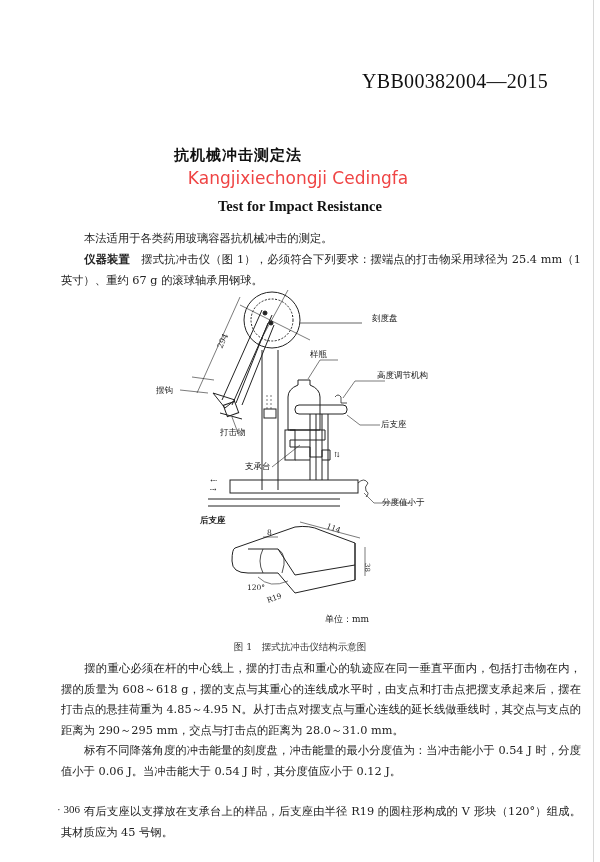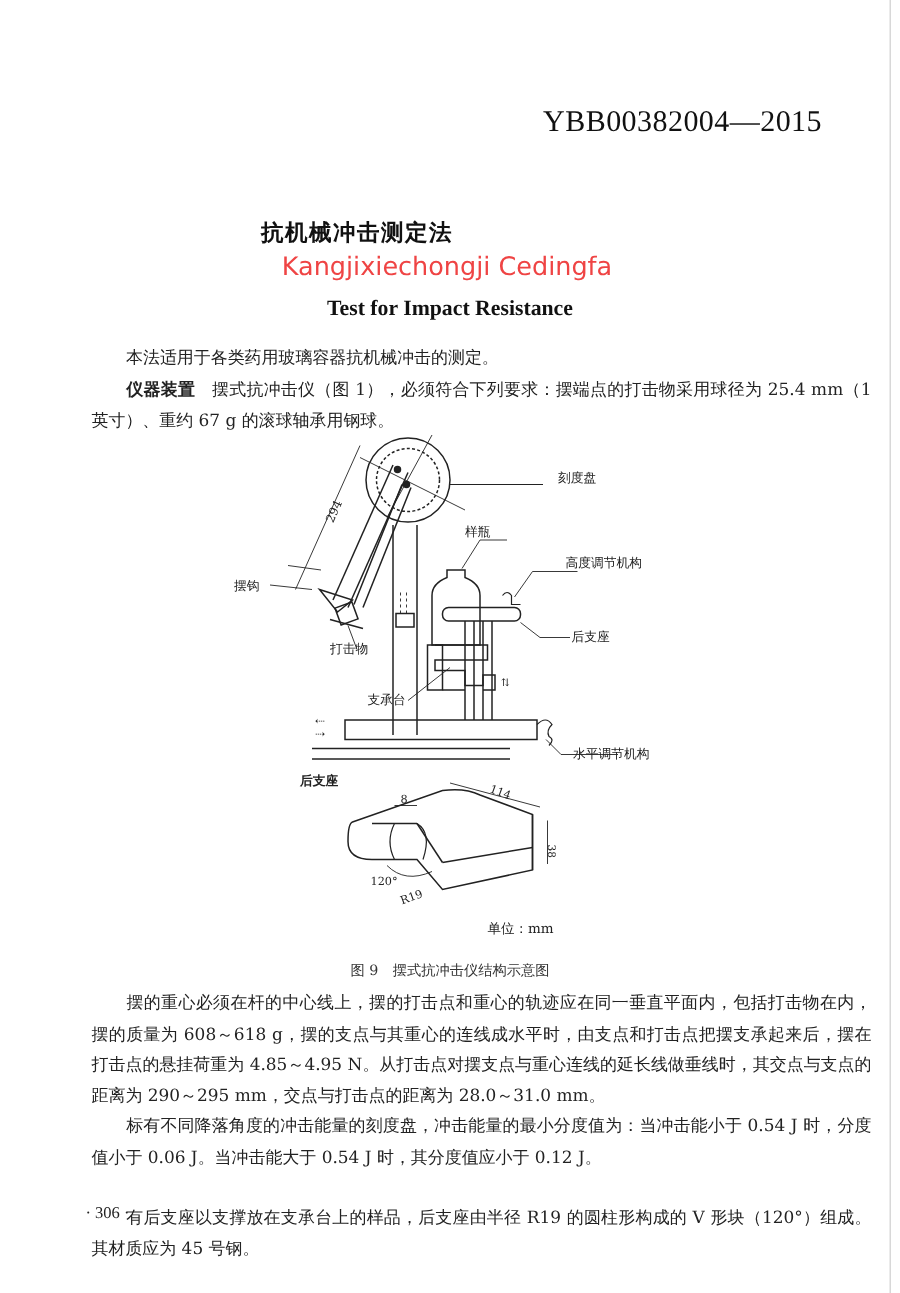--- a/index.html
+++ b/index.html
@@ -132,26 +132,26 @@
       <text x="118" y="318" font-size="7.5" fill="#222" stroke="none" transform="rotate(-20 118 318)">R19</text>
     </g>
   </svg>
   <span class="fig-label" style="left:222px; top:28px;">刻度盘</span>
   <span class="fig-label" style="left:160px; top:64px;">样瓶</span>
   <span class="fig-label" style="left:227px; top:85px;">高度调节机构</span>
   <span class="fig-label" style="left:6px; top:100px;">摆钩</span>
   <span class="fig-label" style="left:231px; top:134px;">后支座</span>
   <span class="fig-label" style="left:70px; top:142px;">打击物</span>
   <span class="fig-label" style="left:95px; top:176px;">支承台</span>
-  <span class="fig-label" style="left:232px; top:212px;">水平调节机构</span>
+  <span class="fig-label" style="left:232px; top:212px;">分度值小于</span>
   <span class="fig-label" style="left:50px; top:230px; font-weight:bold;">后支座</span>
 </div>
 
 <div class="unit">单位：mm</div>
-<div class="caption">图 9　摆式抗冲击仪结构示意图</div>
+<div class="caption">图 1　摆式抗冲击仪结构示意图</div>
 
 <div class="para" style="top:659px;">
   <span class="indent"></span><span>摆的重心必须在杆的中心线上，摆的打击点和重心的轨迹应在同一垂直平面内，包括打击物在内，摆的质量为 608～618 g，摆的支点与其重心的连线成水平时，由支点和打击点把摆支承起来后，摆在打击点的悬挂荷重为 4.85～4.95 N。从打击点对摆支点与重心连线的延长线做垂线时，其交点与支点的距离为 290～295 mm，交点与打击点的距离为 28.0～31.0 mm。</span>
 </div>
 <div class="para" style="top:741px;">
   <span class="indent"></span><span>标有不同降落角度的冲击能量的刻度盘，冲击能量的最小分度值为：当冲击能小于 0.54 J 时，分度值小于 0.06 J。当冲击能大于 0.54 J 时，其分度值应小于 0.12 J。</span>
 </div>
 <div class="para" style="top:762px;margin-top:40px;">
   <span class="indent"></span><span>有后支座以支撑放在支承台上的样品，后支座由半径 R19 的圆柱形构成的 V 形块（120°）组成。其材质应为 45 号钢。</span>
 </div>

